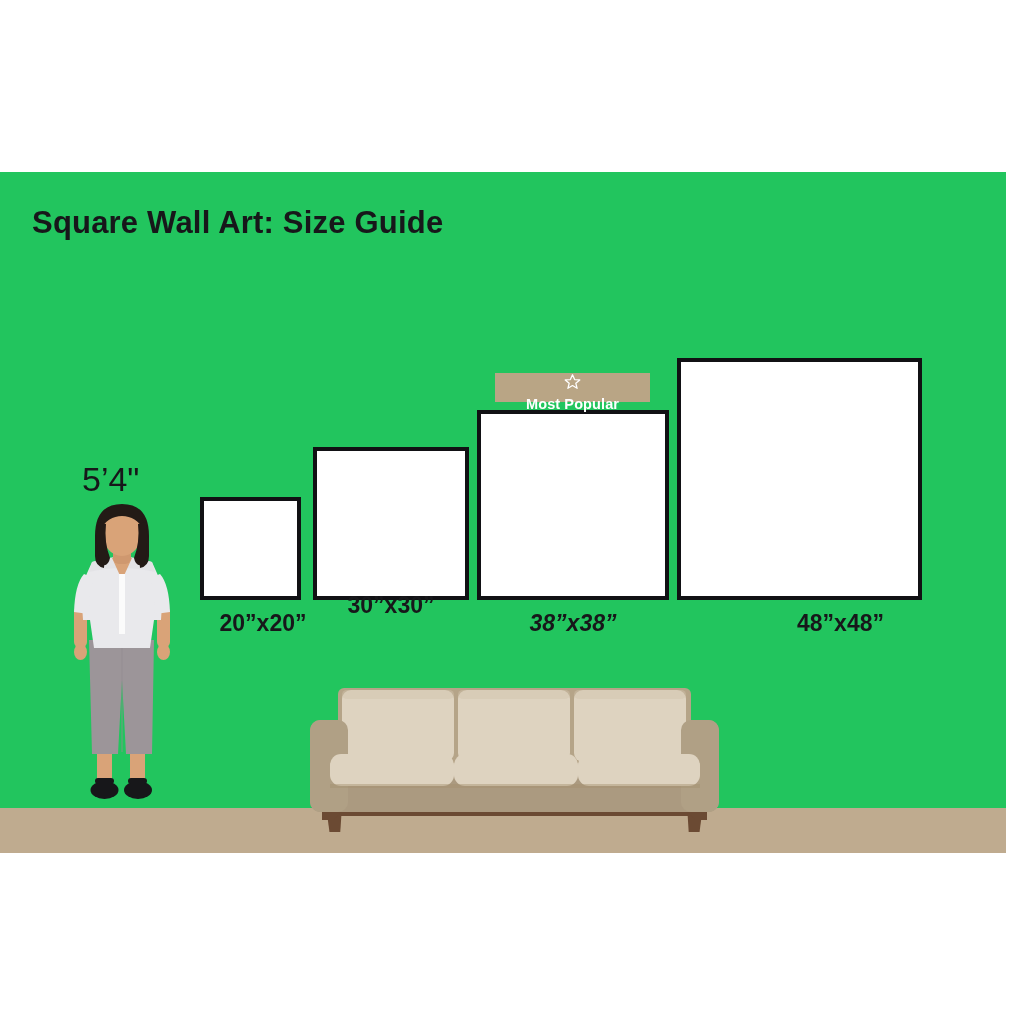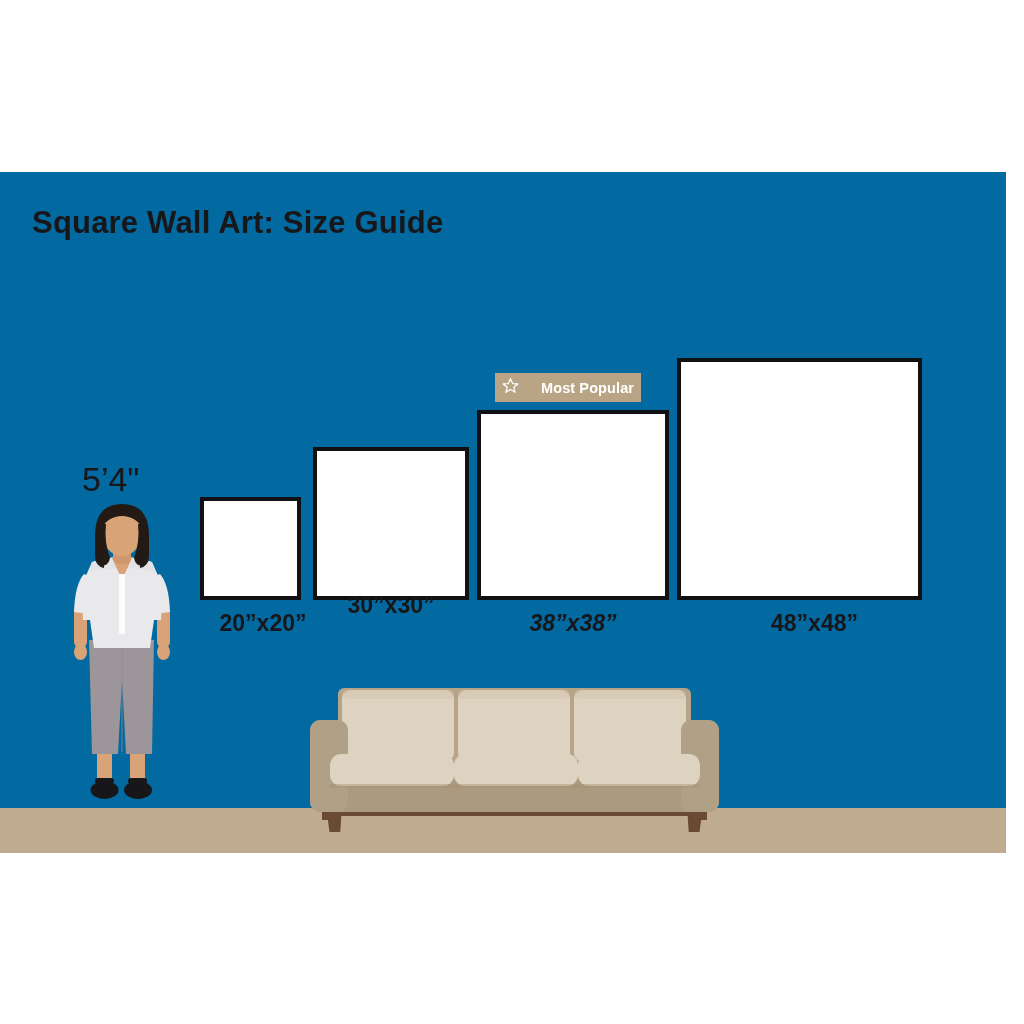--- a/index.html
+++ b/index.html
@@ -22,21 +22,21 @@
     background: #ffffff;
   }
 
   
   .scene {
     position: absolute;
     left: 0;
     top: 172px;
     width: 1006px;
     height: 681px;
-    background: #0369a1;
+    background: #22c55e;
     overflow: hidden;
   }
 
   .floor {
     position: absolute;
     left: 0;
     top: 636px;   
     width: 1024px;
     height: 45px;
     background: #bfab8f;
@@ -68,25 +68,26 @@
     color: #17171a;
     text-align: center;
     white-space: nowrap;
   }
 
   
   .badge {
     position: absolute;
     display: flex;
     align-items: center;
-    gap: 22px;
+    gap: 2px;
     background: #b9a585;
-    padding: 0 7px;
+    padding: 0 31px;
     height: 29px;
     box-sizing: border-box;
+    flex-direction: column;
   }
   .badge-text {
     font-size: 14.5px;
     font-weight: 700;
     color: #ffffff;
     white-space: nowrap;
     letter-spacing: 0.1px;
   }
   .badge-star { display: block; }
 
@@ -176,21 +177,21 @@
     <div class="badge" style="left:495px; top:201px;">
       <span class="badge-star">
         <svg width="17" height="17" viewBox="0 0 24 24" fill="none" stroke="#ffffff" stroke-width="1.8" stroke-linejoin="round" stroke-linecap="round">
           <polygon points="12,2.5 15,9.3 22.3,9.8 16.7,14.6 18.5,21.6 12,17.7 5.5,21.6 7.3,14.6 1.7,9.8 9,9.3"></polygon>
         </svg>
       </span>
       <span class="badge-text">Most Popular</span>
     </div>
 
     <div class="frame" style="left:677px; top:186px; width:245px; height:242px;"></div>
-    <div class="frame-label" style="left:757px; top:438px; width:115px;">48”x48”</div>
+    <div class="frame-label" style="left:783px; top:438px; width:115px;">48”x48”</div>
 
     <div class="sofa" style="left:290px; top:500px; width:450px; height:160px;">
       <svg width="450" height="160" viewBox="0 0 450 160">
 
         <g fill="#6b4a33">
           <rect x="32" y="134" width="385" height="10" rx="2"></rect>
           <path d="M36 134 L52 134 L50 164 L40 164 Z"></path>
           <path d="M397 134 L413 134 L409 164 L399 164 Z"></path>
           <path d="M32 134 L56 134 L44 148 L32 148 Z"></path>
           <path d="M393 134 L417 134 L417 148 L405 148 Z"></path>

